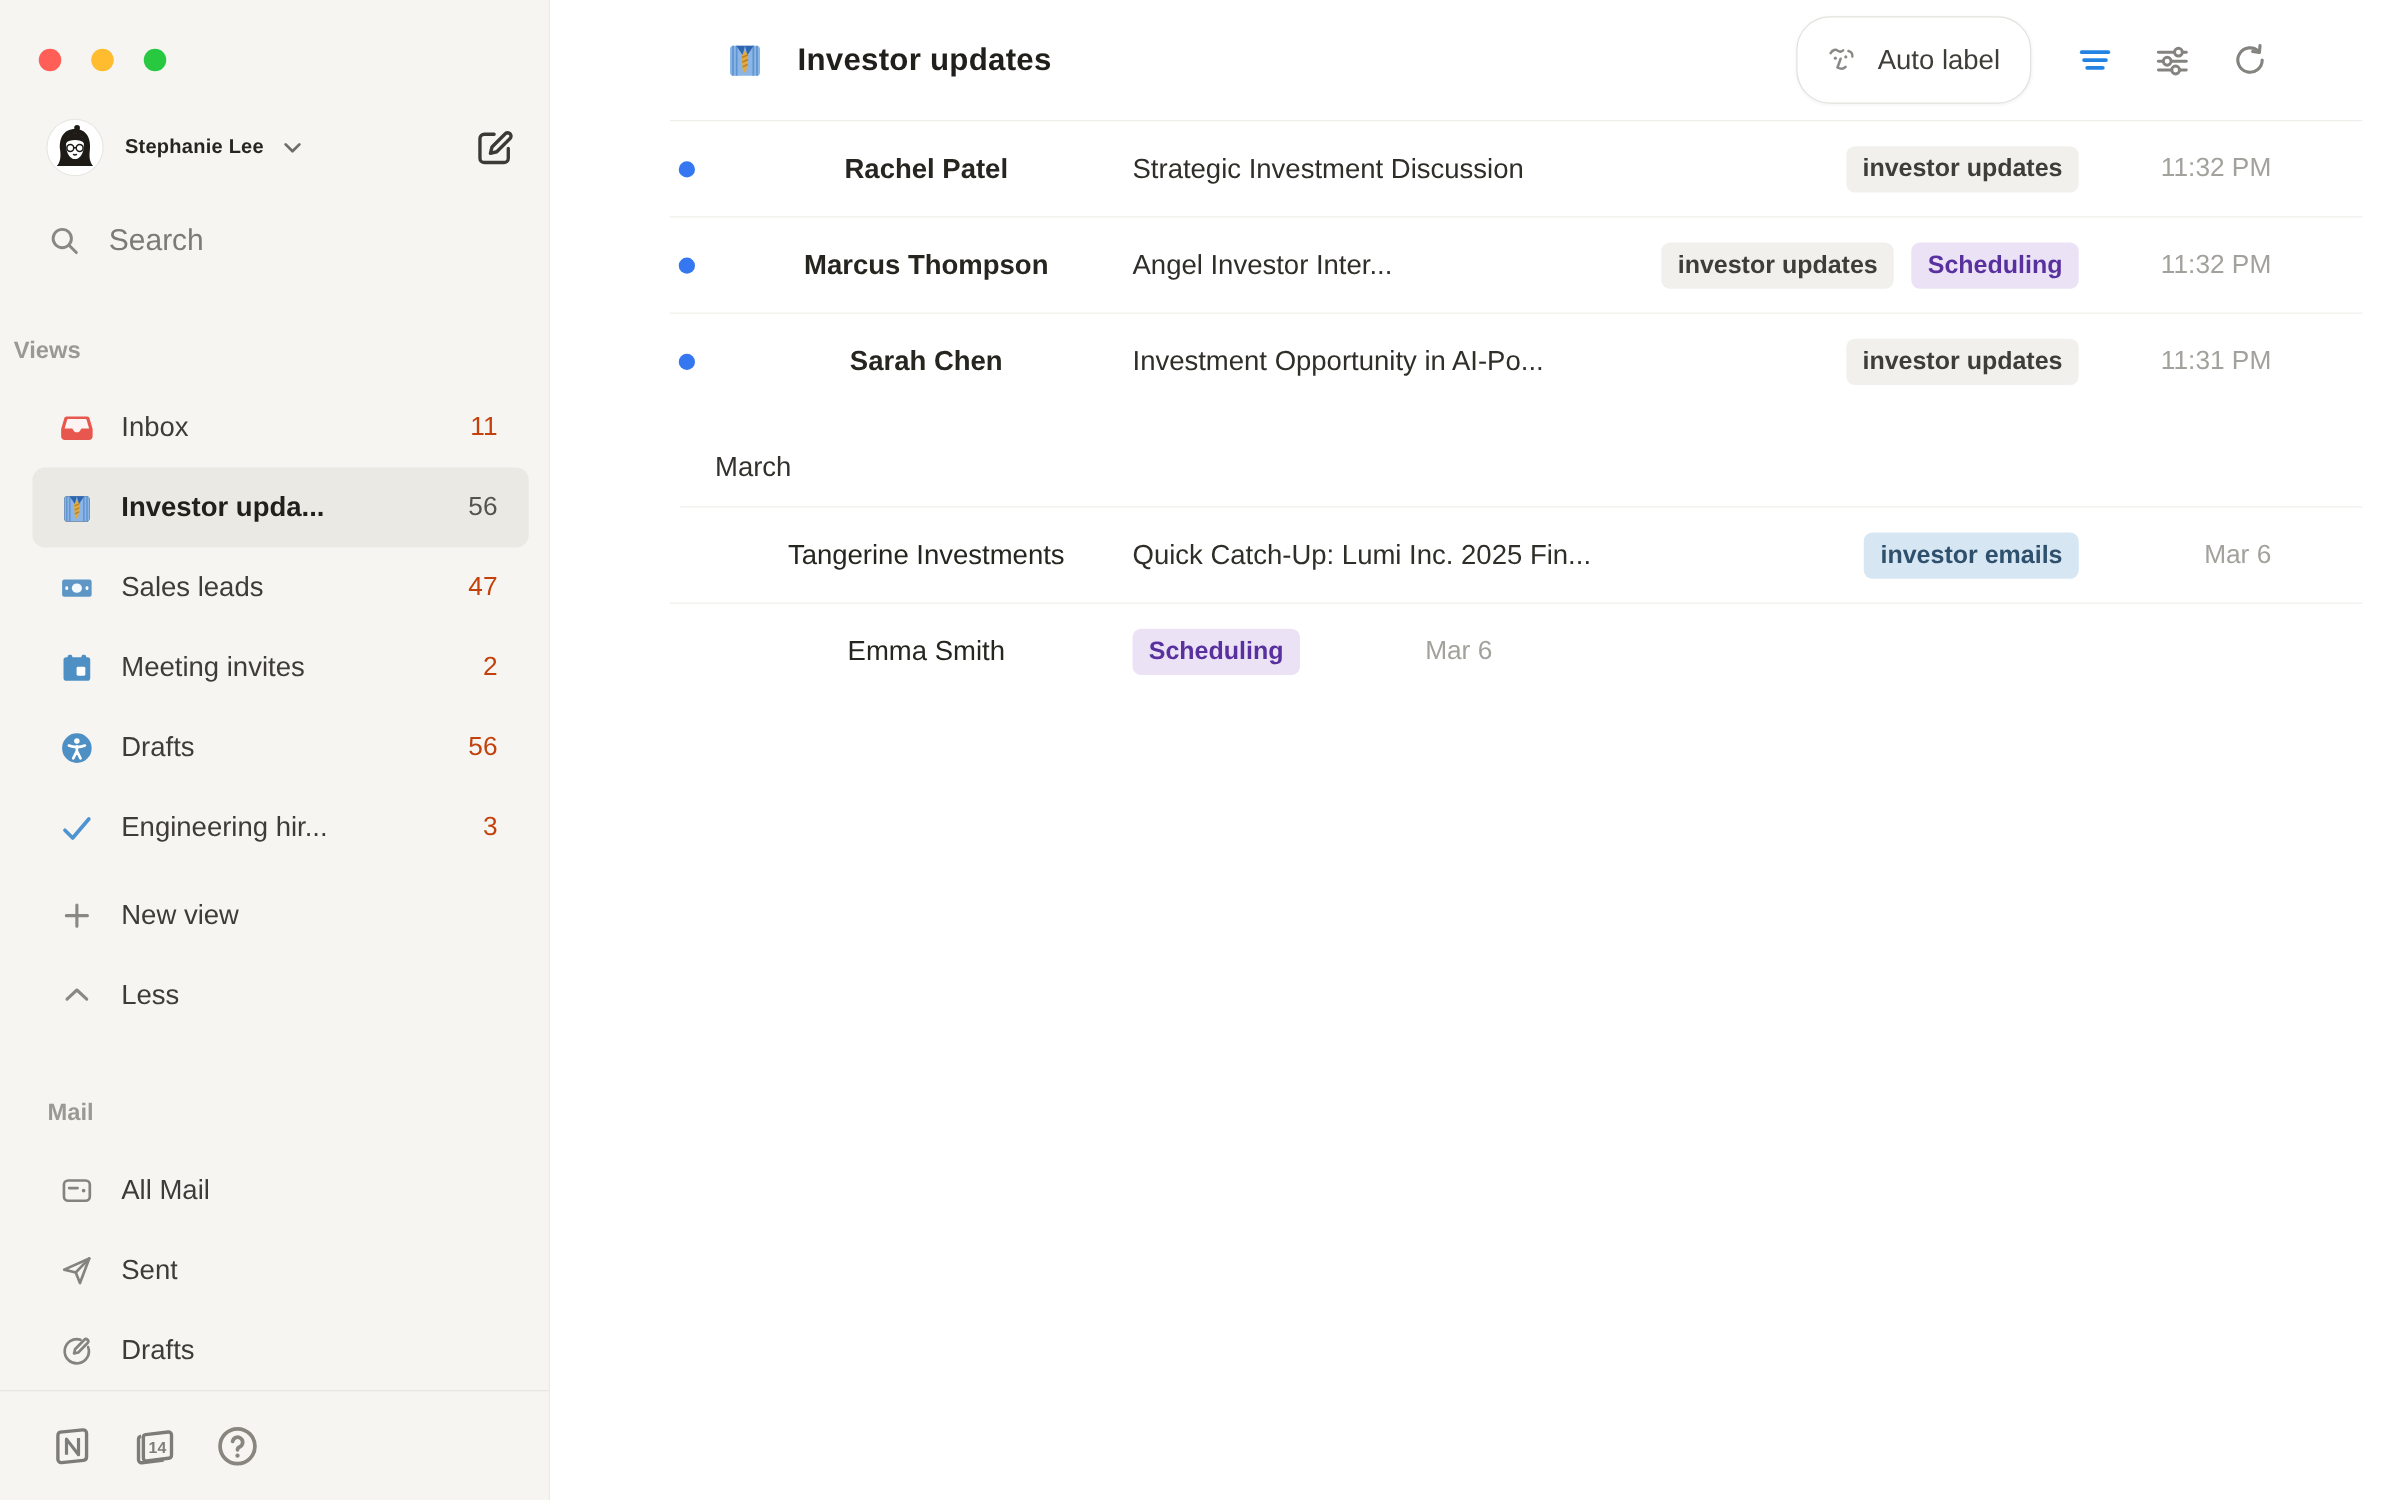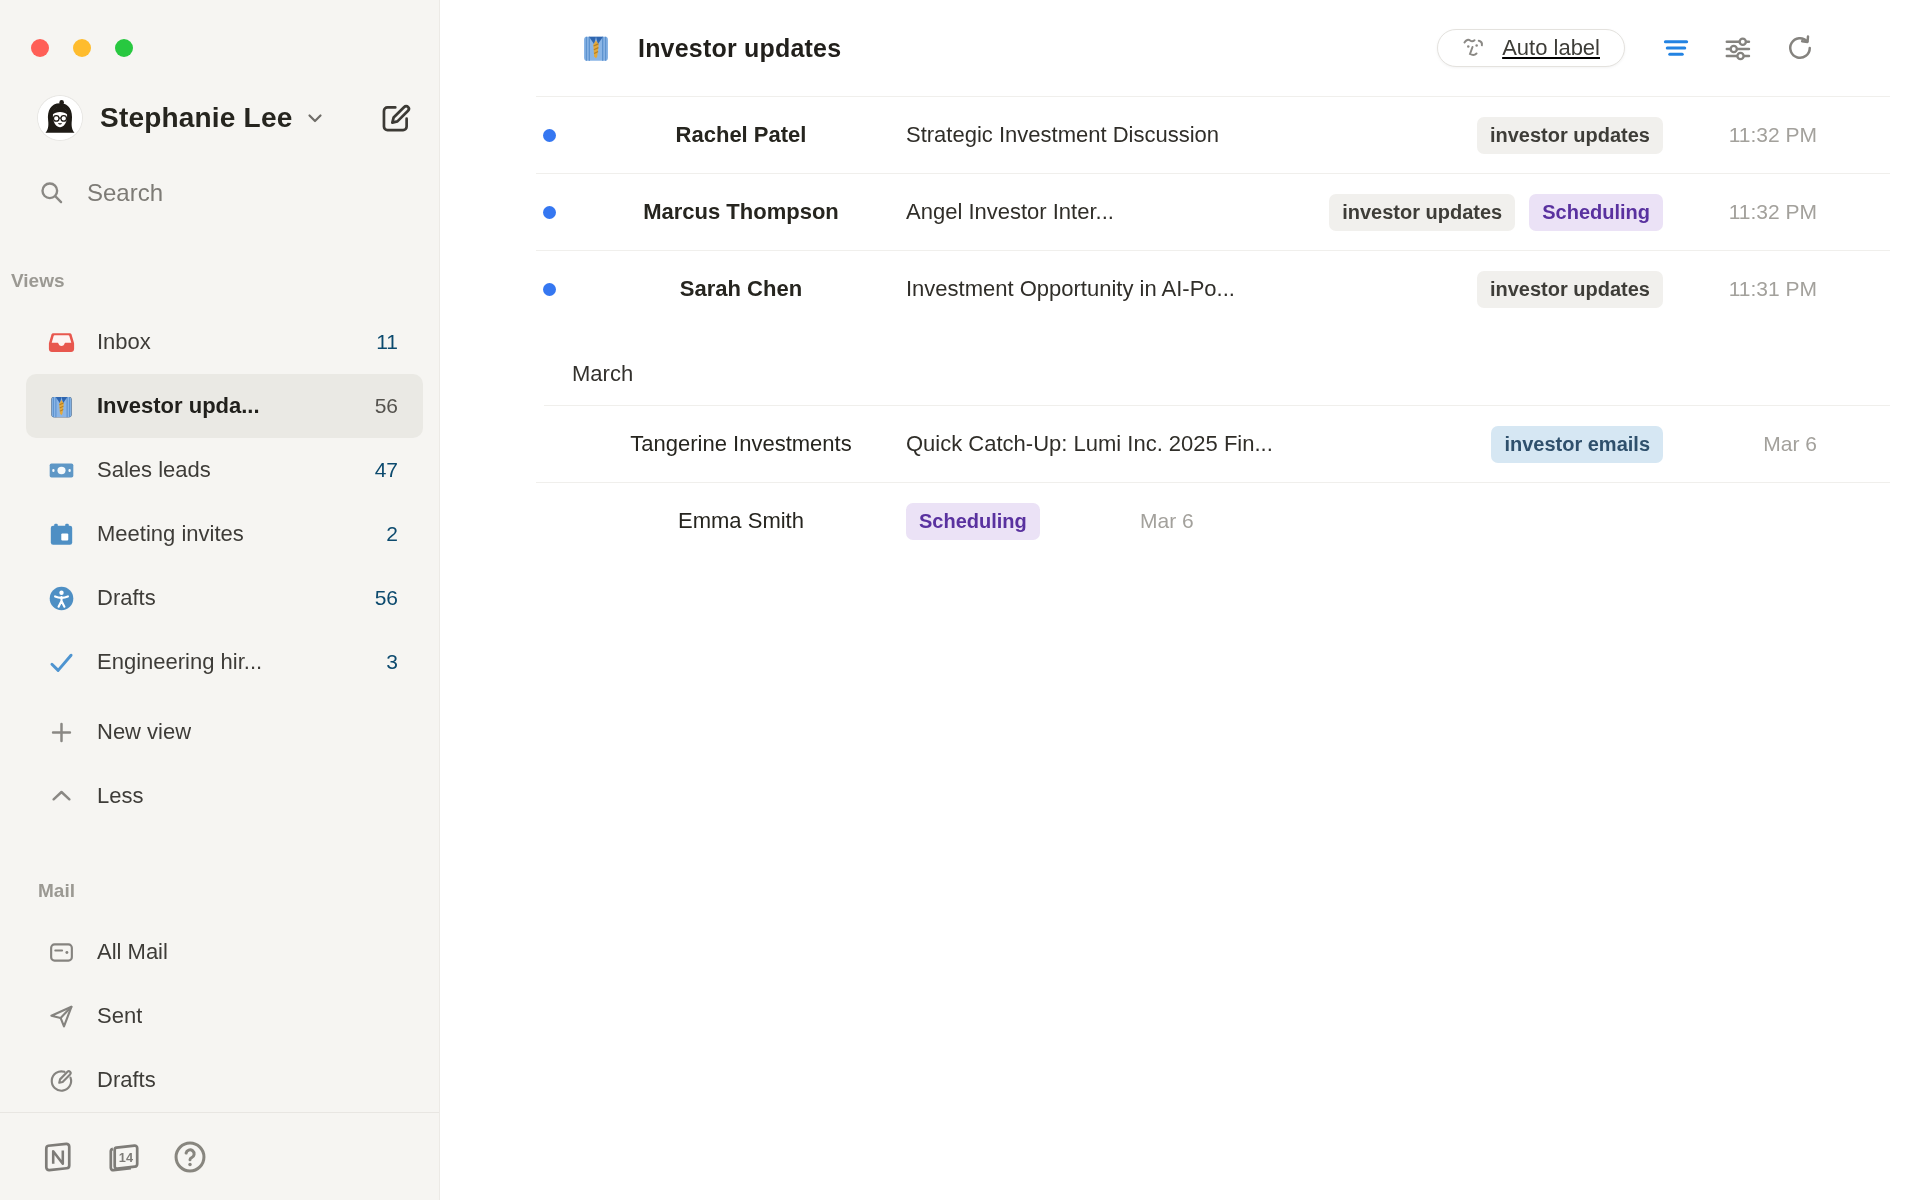--- a/index.html
+++ b/index.html
@@ -8,56 +8,56 @@
   .app { display:flex; width:1920px; height:1200px; }
 
   
   .sidebar { width:440px; height:1200px; background:#f6f5f2; border-right:1px solid #eceae6; display:flex; flex-direction:column; position:relative; }
   .traffic { display:flex; gap:24px; padding:39px 0 0 31px; }
   .traffic span { width:18px; height:18px; border-radius:50%; display:block; }
   .tl-red{ background:#ff5f57; } .tl-yellow{ background:#febc2e; } .tl-green{ background:#28c840; }
 
   .profile-row { display:flex; align-items:center; margin:38px 20px 0 38px; }
   .avatar { width:44px; height:44px; border-radius:50%; overflow:hidden; flex:none; background:#fff; box-shadow:0 0 0 1px rgba(0,0,0,.06); }
-  .profile-name { margin-left:18px; font-size:28px; font-weight:700; color:#26251f; letter-spacing:.2px; }
+  .profile-name { margin-left:18px; font-size:16px; font-weight:700; color:#26251f; letter-spacing:.2px; }
   .profile-chevron { margin-left:12px; display:flex; }
   .compose-btn { margin-left:auto; display:flex; align-items:center; justify-content:center; width:46px; height:46px; border-radius:8px; cursor:pointer; }
 
   .search-row { display:flex; align-items:center; margin:32px 20px 0 38px; height:44px; cursor:pointer; }
   .search-label { margin-left:22px; font-size:24px; color:#7d7b76; }
 
   .section-label { font-size:19px; font-weight:600; color:#9b9993; margin:0 0 0 38px; }
   .views-label { margin-top:58px;margin-left:11px; }
   .mail-label { margin-top:52px; }
 
   .nav-group { margin-top:18px;padding-left:10px; }
   .nav-item { display:flex; align-items:center; height:64px; margin:0 16px; padding:0 25px 0 22px; border-radius:10px; cursor:pointer; }
   .nav-item.selected { background:#eae9e4; }
   .nav-icon { width:27px; height:27px; flex:none; display:flex; align-items:center; justify-content:center; }
   .nav-icon svg { width:27px; height:27px; }
   .nav-text { margin-left:22px; font-size:22px; color:#3e3c38; white-space:nowrap; overflow:hidden; }
   .nav-item.selected .nav-text { font-weight:700; color:#21201c; }
-  .nav-count { margin-left:auto; font-size:21px; color:#0c4a6e; }
+  .nav-count { margin-left:auto; font-size:21px; color:#c2410c; }
   .nav-item.selected .nav-count { color:#55534e; }
 
   .sidebar-bottom { margin-top:auto; }
   .bottom-divider { height:1px; background:#e8e6e2; }
   .bottom-row { display:flex; align-items:center; height:87px; padding:0 40px; }
   .bottom-icon { width:36px; height:36px; display:flex; align-items:center; justify-content:center; cursor:pointer; }
   .bottom-icon + .bottom-icon { margin-left:30px; }
   .bottom-help { margin-left:auto; }
 
   
   .main { flex:1; display:flex; flex-direction:column; background:#fff; position:relative; }
   .main-header { height:96px; display:flex; align-items:center; padding:0 103px 0 140px; }
   .view-emoji { width:32px; height:32px; display:flex; }
   .view-emoji svg { width:32px; height:32px; }
   .main-title { margin-left:26px; font-size:25px; font-weight:700; color:#211f1b; letter-spacing:.2px; }
   .header-right { margin-left:auto; display:flex; align-items:center; }
-  .auto-label-btn { display:flex; align-items:center; height:38px; padding:0 24px 0 20px; border:1px solid #e4e2de; border-radius:27px; background:#fff; box-shadow:0 1px 3px rgba(0,0,0,.05); cursor:pointer;text-decoration:underline; }
+  .auto-label-btn { display:flex; align-items:center; height:70px; padding:0 24px 0 20px; border:1px solid #e4e2de; border-radius:27px; background:#fff; box-shadow:0 1px 3px rgba(0,0,0,.05); cursor:pointer; }
   .auto-label-btn svg { width:30px; height:30px; }
   .auto-label-text { margin-left:14px; font-size:22px; color:#3e3d38; }
   .toolbar-icon { width:34px; height:34px; display:flex; align-items:center; justify-content:center; cursor:pointer; }
   .toolbar-icon svg { width:30px; height:30px; }
   .ti-filter { margin-left:34px; }
   .ti-sliders { margin-left:28px; }
   .ti-refresh { margin-left:28px; }
 
   .mail-list { flex:1; position:relative; }
   .list-divider { height:1px; background:#f0efec; margin:0 30px 0 96px; }

